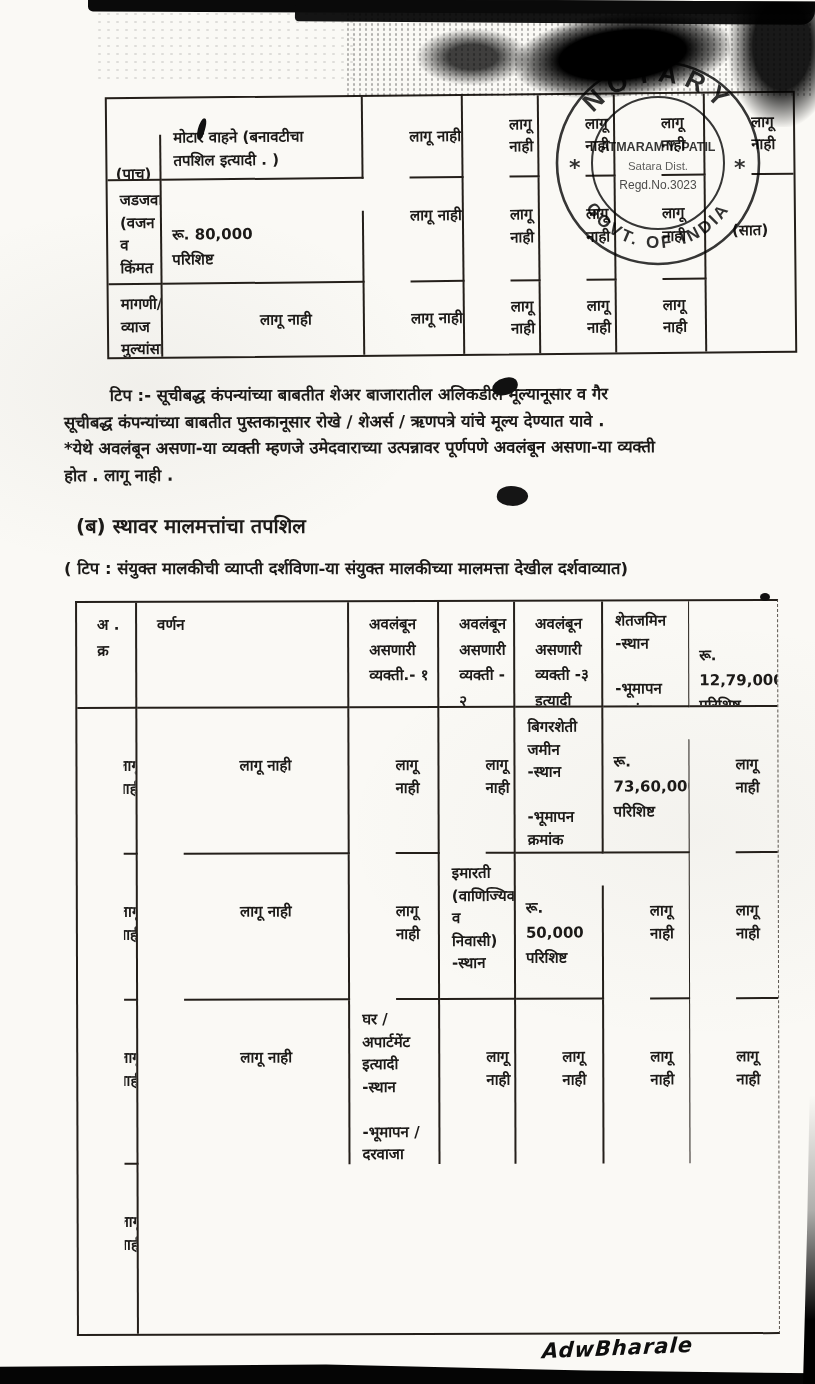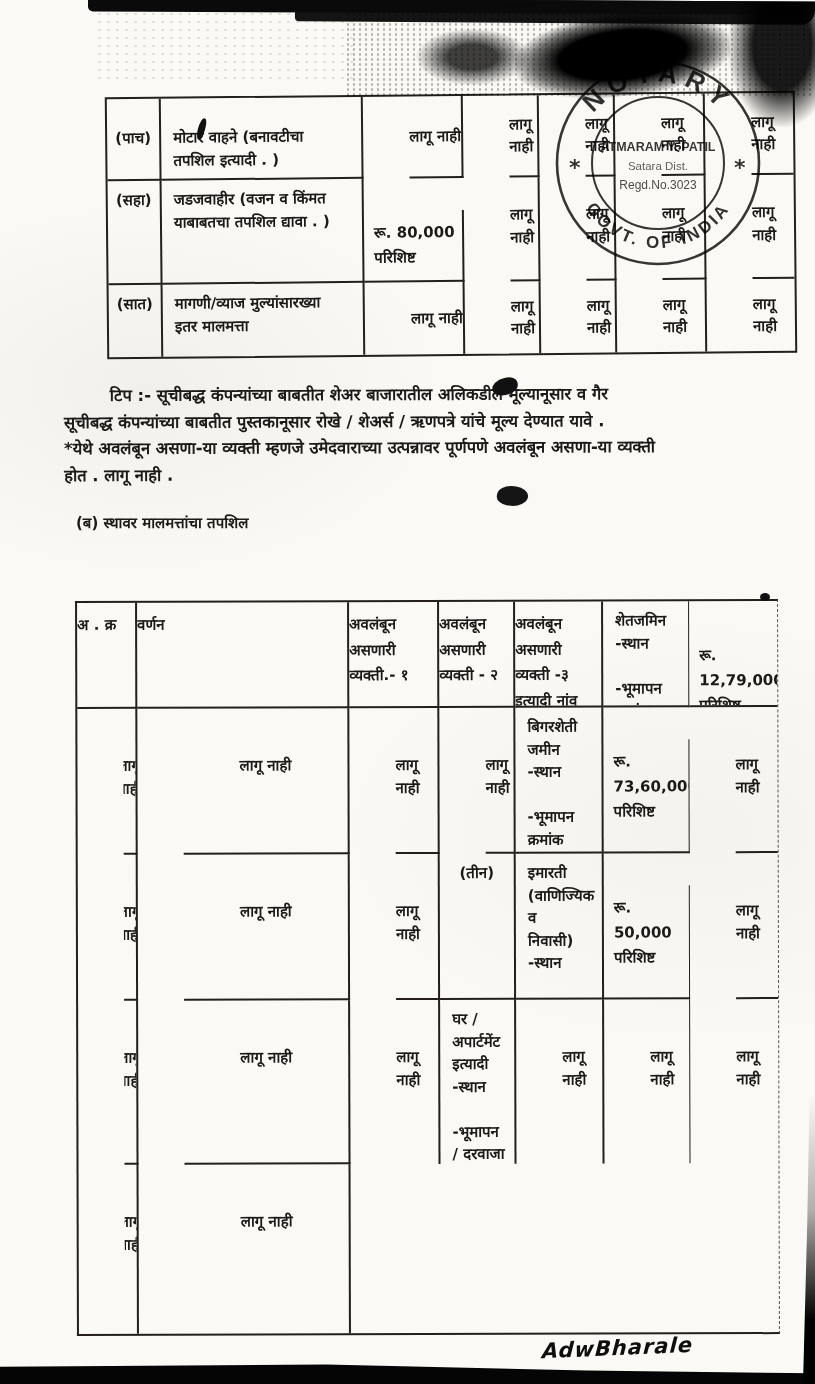--- a/index.html
+++ b/index.html
@@ -20,33 +20,33 @@
   .t2{left:76px;top:600px;width:700px;height:731px;
       grid-template-columns:60px 212px 90px 76px 88px 86px 88px;
       grid-template-rows:106px 146px 146px 164px 169px;
       border:2.2px solid #241f1a; border-right:1.5px dashed #5a554e; transform:rotate(-0.15deg);}
   .cell{border-right:2.2px solid #241f1a;border-bottom:2.2px solid #241f1a;
         font-size:15px;font-weight:600;line-height:1.5;overflow:hidden;}
   .grid .cell:nth-child(7n){border-right:none;}
   .t1 .cell:nth-last-child(-n+7){border-bottom:none;}
   .t2 .cell:nth-last-child(-n+7){border-bottom:none;}
   .t2 .cell:nth-child(7n-1){border-right-width:1.6px;}
-  .sr{padding:8px 2px 0;text-align:center;}
+  .sr{padding:8px 2px 0;text-align:center;margin-top:36px;}
   .desc{padding:8px 8px 0 12px;}
   .val{padding:10px 4px 0 10px;line-height:1.65;margin-top:32px;}
-  .hd{padding:10px 6px 0 0;line-height:1.7;}
+  .hd{padding:10px 6px 0 20px;line-height:1.7;}
   .na{display:flex;justify-content:center;margin-left:46px;}
   .vc{align-items:center;}
   .vt{align-items:flex-start;padding-top:26px;}
   .vt2{align-items:flex-start;padding-top:46px;}
   .pd-lg{padding-top:28px;}
   
   .note{font-size:16.5px;font-weight:600;line-height:1.62;z-index:2;}
   #note1{left:64px;top:382px;width:706px;transform:rotate(-0.2deg);}
-  #section-b{left:76px;top:512px;font-size:15px;font-weight:600;z-index:2;}
+  #section-b{left:76px;top:512px;font-size:20px;font-weight:600;z-index:2;}
   #note2{left:64px;top:556px;width:720px;font-size:16.5px;font-weight:700;z-index:2;}
   
   #stamp{left:553px;top:58px;width:210px;height:210px;z-index:6;opacity:.88;mix-blend-mode:multiply;}
   
   .ink{background:#0a0a0a;z-index:7;}
   #band1{left:88px;top:0;width:727px;height:13px;border-radius:0 0 9px 5px;transform:rotate(0.25deg);}
   #band2{left:295px;top:0;width:520px;height:23px;border-radius:0 0 14px 4px;transform:rotate(0.4deg);opacity:.96;}
   #blobA{left:515px;top:14px;width:215px;height:82px;z-index:7;transform:rotate(-6deg);
          background:radial-gradient(ellipse at 50% 50%, #000 42%, rgba(0,0,0,.55) 60%, transparent 74%);}
   #blobB{left:415px;top:28px;width:115px;height:58px;z-index:7;opacity:.75;
@@ -82,21 +82,20 @@
 
     <div class="cell sr pd-lg">(पाच)</div>
     <div class="cell desc ml pd-lg">मोटार वाहने (बनावटीचा
 तपशिल इत्यादी . )</div>
     <div class="cell na vc">लागू नाही</div>
     <div class="cell na vc">लागू नाही</div>
     <div class="cell na vc">लागू नाही</div>
     <div class="cell na vc">लागू नाही</div>
     <div class="cell na vc">लागू नाही</div>
 
-    <div class="cell sr">(सहा)</div>
     <div class="cell desc ml">जडजवाहीर (वजन व किंमत
 याबाबतचा तपशिल द्यावा . )</div>
     <div class="cell val ml">रू. 80,000
 परिशिष्ट
 
 क्रमांक . अ-३
 प्रमाणे</div>
     <div class="cell na vt">लागू नाही</div>
     <div class="cell na vt">लागू नाही</div>
     <div class="cell na vt">लागू नाही</div>
@@ -112,20 +111,21 @@
     <div class="cell na vc">लागू नाही</div>
   </div>
 
   <div id="note1" class="abs note ml">        टिप :- सूचीबद्ध कंपन्यांच्या बाबतीत शेअर बाजारातील अलिकडील मूल्यानूसार व गैर
 सूचीबद्ध कंपन्यांच्या बाबतीत पुस्तकानूसार रोखे / शेअर्स / ऋणपत्रे यांचे मूल्य देण्यात यावे .
 *येथे अवलंबून असणा-या व्यक्ती म्हणजे उमेदवाराच्या उत्पन्नावर पूर्णपणे अवलंबून असणा-या व्यक्ती
 होत . लागू नाही .</div>
 
   <div id="section-b" class="abs">(ब) स्थावर मालमत्तांचा तपशिल</div>
 
+  <div id="note2" class="abs">( टिप : संयुक्त मालकीची व्याप्ती दर्शविणा-या संयुक्त मालकीच्या मालमत्ता देखील दर्शवाव्यात)</div>
 
   <div class="abs grid t2">
 
     <div class="cell hd">अ . क्र</div>
     <div class="cell hd">वर्णन</div>
     <div class="cell hd ml">अवलंबून
 असणारी
 व्यक्ती.- १</div>
     <div class="cell hd ml">अवलंबून
 असणारी
@@ -160,21 +160,20 @@
     <div class="cell val ml">रू. 73,60,000
 परिशिष्ट
 
 क्रमांक . क
 प्रमाणे</div>
     <div class="cell na vt2">लागू नाही</div>
     <div class="cell na vt2">लागू नाही</div>
     <div class="cell na vt2">लागू नाही</div>
     <div class="cell na vt2">लागू नाही</div>
 
-    <div class="cell sr">(तीन)</div>
     <div class="cell desc ml">इमारती (वाणिज्यिक व
 निवासी)
 -स्थान
 
 -भूमापन / दरवाजा क्रमांक
 -व्याप्ती (एकूण आकारमान)
 -चालू बाजार मूल्य</div>
     <div class="cell val ml">रू. 50,000
 परिशिष्ट
 

